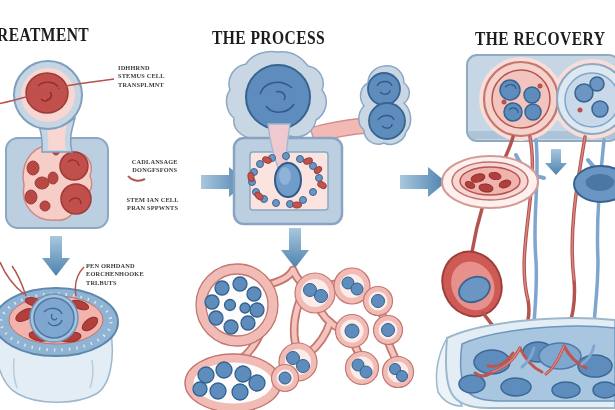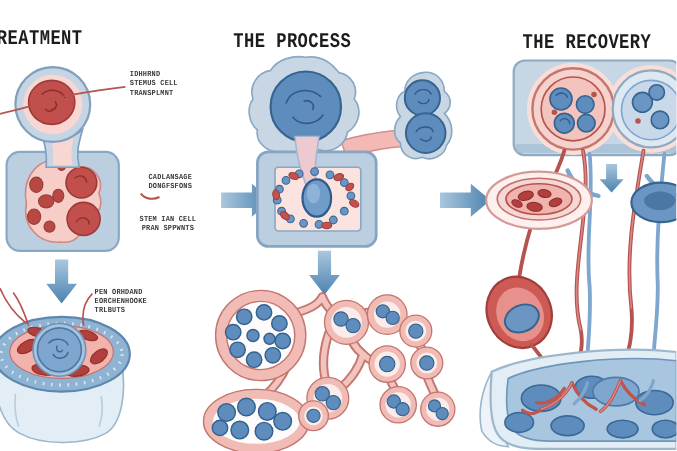--- a/index.html
+++ b/index.html
@@ -1,17 +1,17 @@
 <!DOCTYPE html>
 <html><head>
 <meta charset="utf-8">
 <style>
   html,body{margin:0;padding:0;background:#fff;}
   .stage{position:relative;width:615px;height:410px;background:#ffffff;overflow:hidden;
-         font-family:Liberation Mono, monospace;}
+         font-family:Liberation Serif, serif;}
   .stage svg{position:absolute;left:0;top:0;}
   .title{position:absolute;font-weight:bold;color:#1c1c1c;font-size:19px;
          transform:scaleX(.82);transform-origin:left top;letter-spacing:.5px;white-space:nowrap;}
   .lbl{position:absolute;font-weight:bold;color:#3a3a3a;font-size:7px;line-height:1.2;
        letter-spacing:.2px;transform:scaleX(.9);transform-origin:left top;white-space:pre-line;}
   .lbl.ctr{text-align:center;}
 </style>
 </head>
 <body>
 

